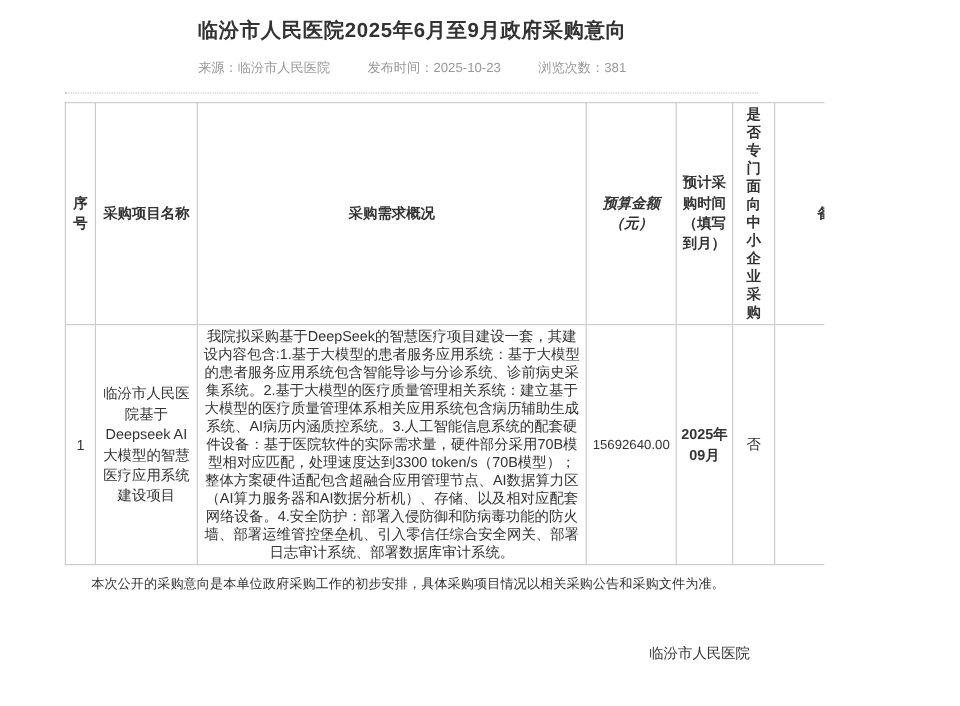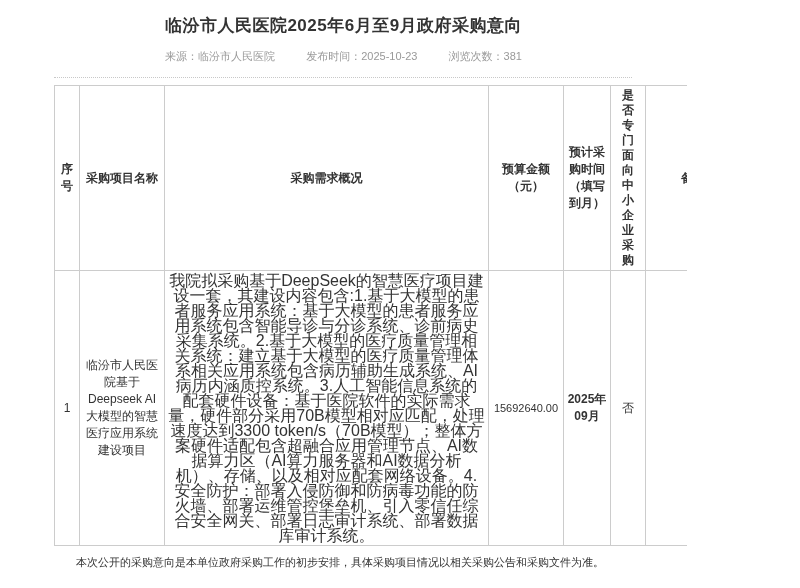--- a/index.html
+++ b/index.html
@@ -55,36 +55,36 @@
     text-align: center;
     vertical-align: middle;
     padding: 2px 3px;
     box-sizing: border-box;
     overflow: hidden;
   }
   table.procurement th { font-weight: bold; font-size: 12px; }
   tr.header-row { height: 182px; }
   tr.body-row { height: 185px; }
 
-  .prewrap { white-space: pre-line; }
+  .prewrap { white-space: pre-line; font-style: italic; }
 
   .vcell { padding: 2px 0; }
   .vtext {
     display: inline-block;
     width: 13px;
     line-height: 15px;
     word-break: break-all;
     white-space: normal;
     text-align: center;
     font-weight: bold;
   }
 
   .summary-cell {
     text-align: center;
-    font-size: 16px;
+    font-size: 12px;
     line-height: 15px;
     padding: 4px 3px;
   }
   .name-cell { font-size: 12px; line-height: 17px; padding: 2px 4px; margin-left: 24px; }
   .budget-cell { font-size: 11px; letter-spacing: 0; }
   .time-cell { font-size: 12px; line-height: 17px; font-weight: bold; }
 
   .footer-note {
     margin: 8px 55px 0 54px;
     font-size: 11px;

